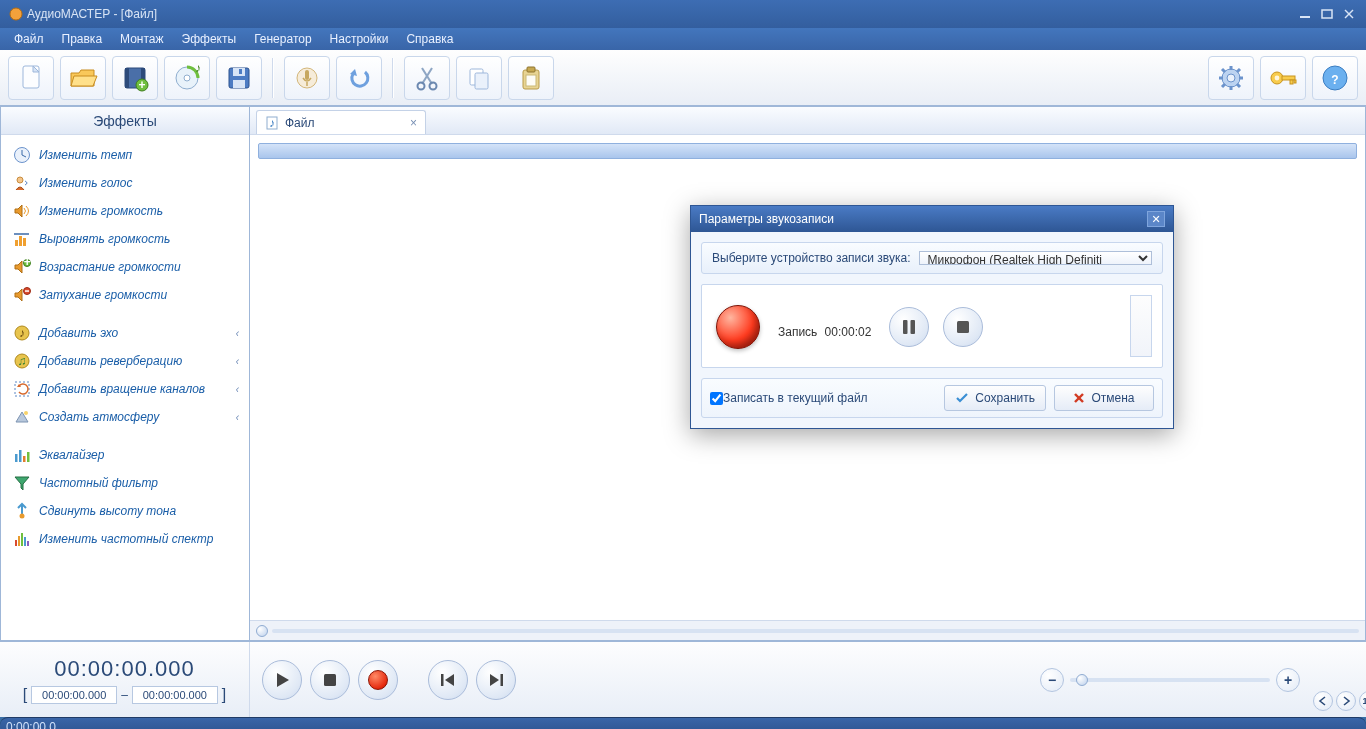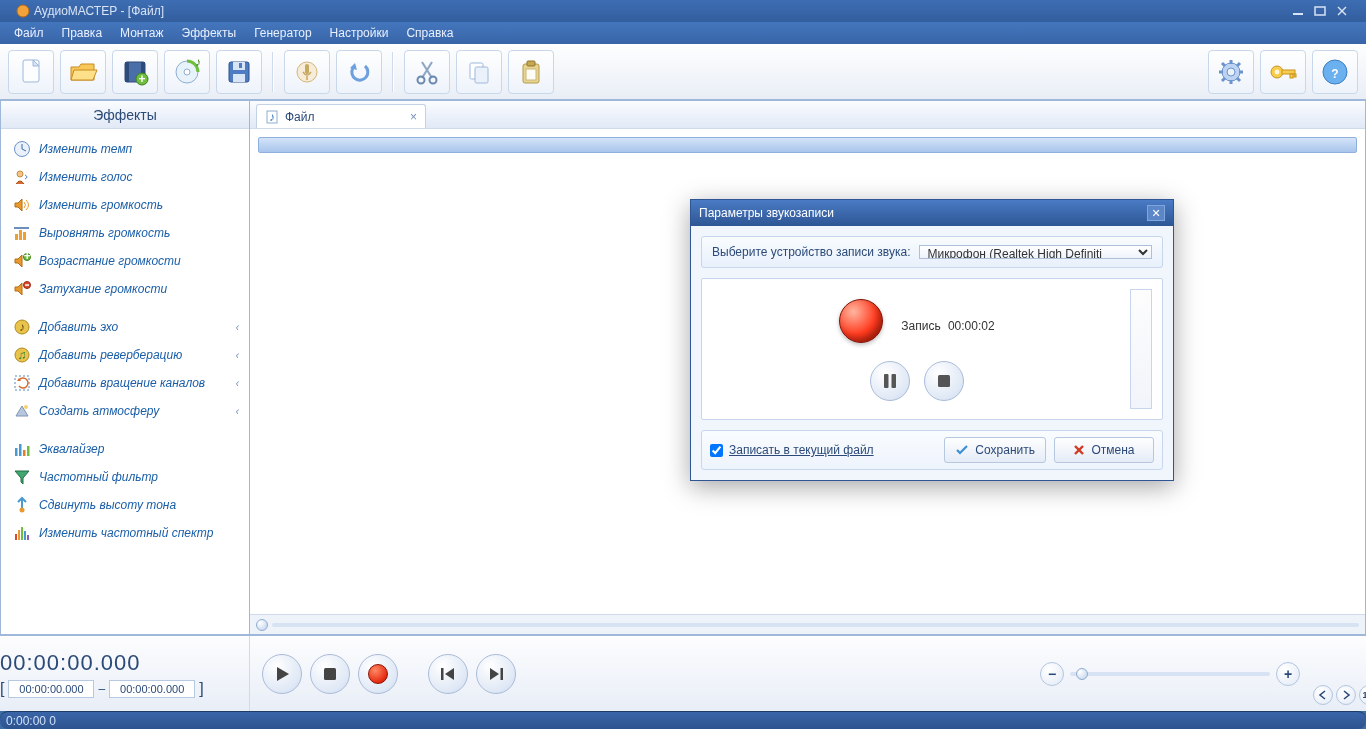--- a/index.html
+++ b/index.html
@@ -1,18 +1,18 @@
 <!DOCTYPE html>
 <html><head>
 <meta charset="utf-8">
 <style>
 * { box-sizing: border-box; margin: 0; padding: 0; font-family: Tahoma, "Segoe UI", sans-serif; font-size: 12px; }
 html, body { width: 1366px; height: 729px; overflow: hidden; background: #3a6ea5; }
 
-.titlebar { height: 22px; background: linear-gradient(#3d6db3, #335e9e); display: flex; align-items: center; padding: 0 16px; color: #d8e4f5; }
+.titlebar { height: 28px; background: linear-gradient(#3d6db3, #335e9e); display: flex; align-items: center; padding: 0 9px; color: #d8e4f5; }
 .titlebar .title { flex: 1; font-size: 11px; display: flex; align-items: center; gap: 4px; }
 .titlebar .win-controls { display: flex; gap: 6px; }
 .titlebar .win-btn { width: 16px; height: 14px; display: flex; align-items: center; justify-content: center; cursor: pointer; color: #d8e4f5; }
 
 .menubar { height: 22px; background: linear-gradient(#4376bd, #3965a8); display: flex; align-items: center; padding: 0 6px; gap: 2px; }
 .menubar .menu-item { padding: 3px 8px; color: #e8f0ff; cursor: pointer; font-size: 12px; }
 
 .toolbar { height: 56px; background: linear-gradient(#fefefe, #e9eef6); border-bottom: 1px solid #9fb7d8; display: flex; align-items: center; padding: 0 8px; gap: 6px; }
 .toolbar .tb-btn { width: 46px; height: 44px; border: 1px solid #c9d7eb; border-radius: 4px; background: linear-gradient(#ffffff,#eef3fb); display: flex; align-items: center; justify-content: center; cursor: pointer; }
 .toolbar .sep { width: 2px; height: 40px; border-left: 1px solid #cfdaec; border-right: 1px solid #fff; margin: 0 4px; }
@@ -31,21 +31,21 @@
 .tabstrip { height: 28px; background: linear-gradient(#fafcff,#e1e9f6); border-bottom: 1px solid #cfdaec; display: flex; align-items: flex-end; padding: 0 6px; }
 .tab { height: 24px; min-width: 170px; background: #fff; border: 1px solid #c4d2e7; border-bottom: none; border-radius: 3px 3px 0 0; display: flex; align-items: center; padding: 0 8px; gap: 6px; color: #2b4a78; position: relative; }
 .tab .close { margin-left: auto; color: #7890b4; cursor: pointer; font-size: 12px; }
 .canvas { flex: 1; background: #fff; position: relative; }
 .canvas-bar { position: absolute; top: 8px; left: 8px; right: 8px; height: 16px; background: linear-gradient(#d4e3f8,#a9c5ec); border: 1px solid #8fb0de; border-radius: 2px; }
 .hscroll { height: 20px; border-top: 1px solid #cfdaec; background: #eef2f9; display: flex; align-items: center; padding: 0 6px; }
 .hscroll .thumb { width: 12px; height: 12px; border-radius: 50%; background: radial-gradient(circle at 30% 30%, #fff, #bcd0ec); border: 1px solid #90acd2; }
 .hscroll-track { flex:1; height:4px; background:#d7e2f2; border-radius:2px; margin-left:4px; }
 
 .bottombar { height: 76px; background: linear-gradient(#fdfdfe,#e8eef7); border-top: 1px solid #9fb7d8; display: flex; align-items: stretch; }
-.time-panel { width: 250px; border-right: 1px solid #cfdaec; display: flex; flex-direction: column; align-items: flex-start; justify-content: center; gap: 4px; }
+.time-panel { width: 250px; border-right: 1px solid #cfdaec; display: flex; flex-direction: column; align-items: center; justify-content: center; gap: 4px; }
 .time-big { font-size: 22px; color: #2b4a78; letter-spacing: 1px; }
 .time-range { display: flex; align-items: center; gap: 4px; color: #2b4a78; }
 .time-range input { width: 86px; height: 18px; border: 1px solid #b7c8e1; text-align: center; font-size: 11px; color: #2b4a78; }
 .transport { flex: 1; display: flex; align-items: center; padding: 0 12px; gap: 8px; }
 .tbtn { width: 40px; height: 40px; border-radius: 50%; background: radial-gradient(circle at 35% 30%, #ffffff, #dfe8f5 70%, #c8d7ee); border: 1px solid #aabcda; display:flex; align-items:center; justify-content:center; cursor:pointer; }
 .tbtn.rec .inner-rec { width:20px; height:20px; border-radius:50%; background: radial-gradient(circle at 35% 30%, #ff8a66, #e62a0f 70%, #a11806); border: 1px solid #8c1404; }
 
 .zoombar { display:flex; align-items:center; gap:6px; padding: 0 14px; }
 .zbtn { width: 24px; height: 24px; border-radius: 50%; background: radial-gradient(circle at 35% 30%, #fff, #e2eaf6); border: 1px solid #b3c5e0; display:flex; align-items:center; justify-content:center; cursor:pointer; font-size: 14px; color:#2b4a78; font-weight:bold; }
 .ztrack { width: 200px; height:4px; background:#d7e2f2; border-radius:2px; position:relative; }
@@ -54,28 +54,28 @@
 .statusbar { height: 18px; background: linear-gradient(#3965a8,#2d538e); color: #cfe0f9; font-size: 11px; display:flex; align-items:center; padding:0 6px; border-top:1px solid #1f3b66;border-radius:8px; }
 
 
 .dialog { position: absolute; left: 440px; top: 70px; width: 484px; background: #f1f6fd; border: 1px solid #2e5694; box-shadow: 0 6px 24px rgba(0,0,0,0.35); z-index: 20; }
 .dlg-title { height: 26px; background: linear-gradient(#4a7bc5, #2e5694); color:#fff; display:flex; align-items:center; padding:0 8px; font-size:12px; }
 .dlg-title .dlg-close { margin-left:auto; width:18px; height:16px; background:#5b86c8; border:1px solid #7fa5dd; color:#fff; display:flex; align-items:center; justify-content:center; cursor:pointer; font-size:11px; }
 .dlg-body { padding: 10px; }
 .dlg-row { background: linear-gradient(#f9fcff,#e8f0fb); border:1px solid #c7d6ed; border-radius:3px; padding: 8px 10px; display:flex; align-items:center; gap:8px; color:#2b4a78; font-size:12px; }
 .dlg-row select { flex:1; height:14px; border:1px solid #aebfd9; background: linear-gradient(#fff,#eef3fb); color:#333; font-size:12px; padding:0 4px; }
 .dlg-rec { margin-top:10px; background:#fff; border:1px solid #c7d6ed; border-radius:2px; padding: 10px; display:flex; gap:8px; }
-.dlg-rec-main { flex:1; display:flex; flex-direction:column; align-items:center; gap:18px; padding:10px 4px 8px 4px; }
+.dlg-rec-main { flex:1; display:flex; align-items:center; gap:18px; padding:10px 4px 8px 4px; }
 .dlg-rec-header { display:flex; align-items:center; gap:18px; }
 .rec-dot { width:44px; height:44px; border-radius:50%; background: radial-gradient(circle at 32% 28%, #ffb6a0, #ff3b1f 55%, #a81405); border:1px solid #7c1003; box-shadow: inset -3px -4px 6px rgba(0,0,0,0.25), 0 2px 4px rgba(0,0,0,0.25); }
 .rec-text { font-size: 26px; color:#333; font-family: "Segoe UI", Tahoma, sans-serif; }
 .rec-controls { display:flex; gap:14px; }
 .meter { width:22px; background: linear-gradient(#fdfdfd,#f1f4fa); border:1px solid #c7d6ed; }
 .dlg-footer { margin-top:10px; display:flex; align-items:center; gap:8px; border:1px solid #c7d6ed; border-radius:3px; padding:6px 8px; background: linear-gradient(#f9fcff,#eef4fc); }
-.dlg-footer label { display:flex; align-items:center; gap:6px; color:#2b4a78; font-size:12px;text-decoration:underline; }
+.dlg-footer label { display:flex; align-items:center; color:#2b4a78; font-size:12px; }
 .dlg-footer .sp { flex:1; }
 .dlg-btn { height:26px; min-width:100px; border:1px solid #b6c7e0; border-radius:3px; background: linear-gradient(#fefefe,#e5ecf7); display:flex; align-items:center; justify-content:center; gap:6px; color:#2b4a78; cursor:pointer; padding:0 10px; }
 
 .bracket { font-size:16px; color:#2b4a78; }
 
 svg { display:block; }
 </style>
 </head>
 <body>
 

